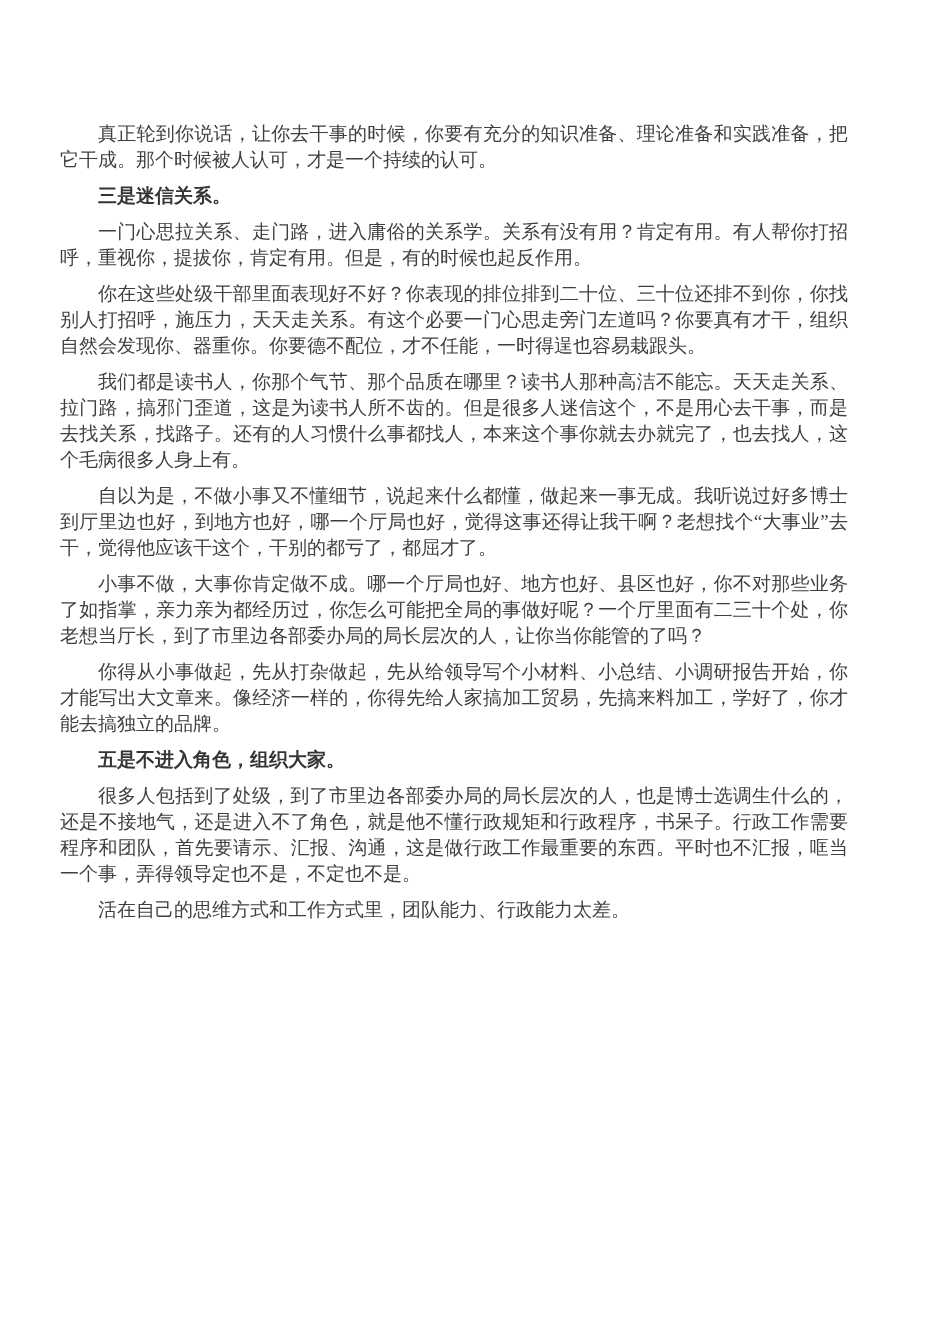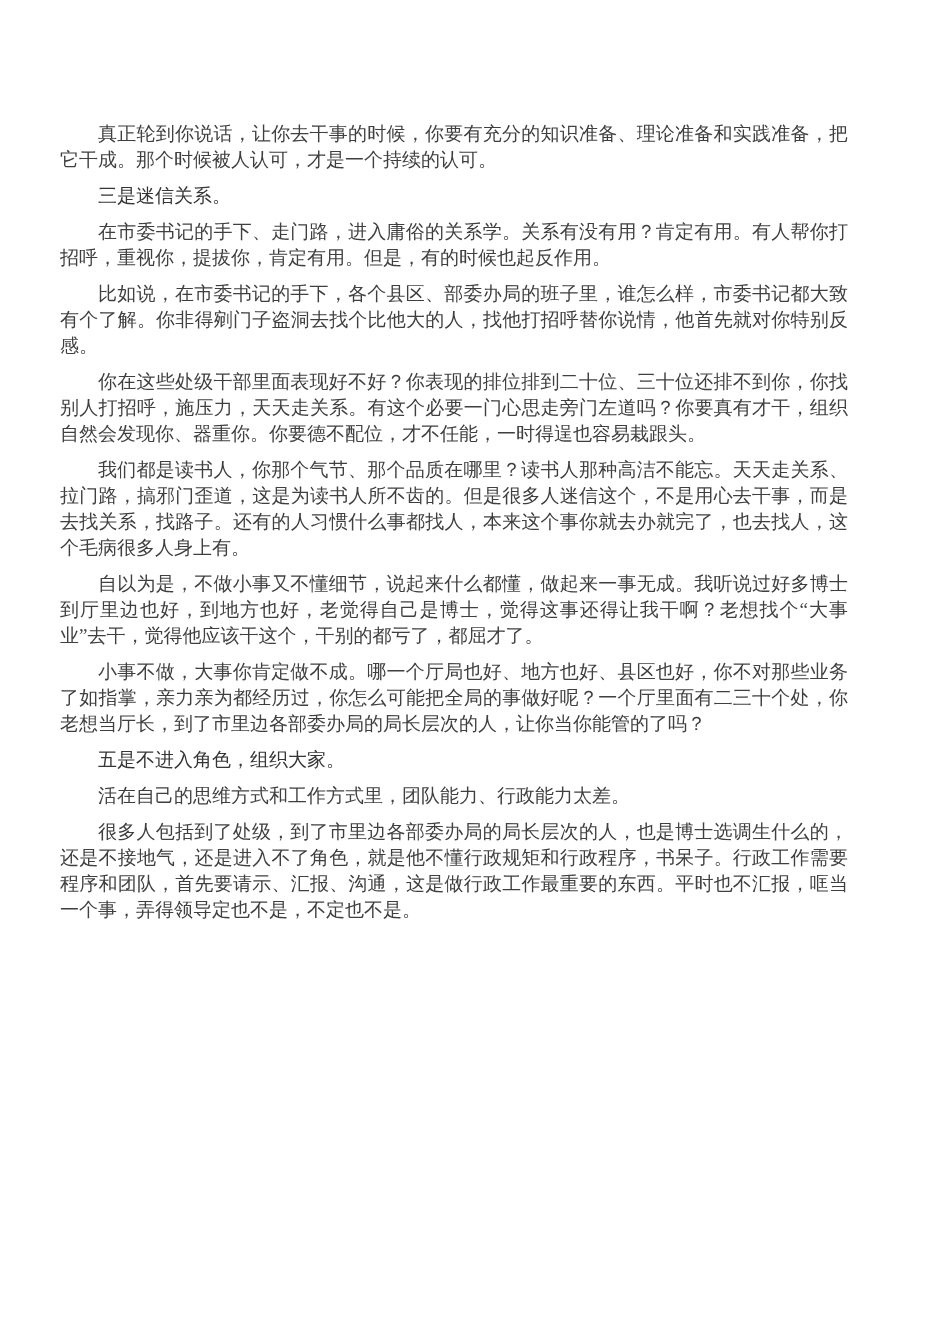--- a/index.html
+++ b/index.html
@@ -26,34 +26,34 @@
     line-height: 26px;
     text-indent: 2em;
     text-align: justify;
     color: #3f3f3f;
     word-break: break-all;
   }
   .para:first-child {
     margin-top: 0;
   }
   .heading {
-    font-weight: normal;
+    font-weight: bold;
     font-family: "Liberation Sans", sans-serif;
     color: #353535;
     text-align: left;
   }
 </style>
 </head>
 <body>
 
 <div class="page">
   <p class="para">真正轮到你说话，让你去干事的时候，你要有充分的知识准备、理论准备和实践准备，把它干成。那个时候被人认可，才是一个持续的认可。</p>
   <p class="para heading">三是迷信关系。</p>
-  <p class="para">在市委书记的手下、走门路，进入庸俗的关系学。关系有没有用？肯定有用。有人帮你打招呼，重视你，提拔你，肯定有用。但是，有的时候也起反作用。</p>
-  <p class="para">比如说，在市委书记的手下，各个县区、部委办局的班子里，谁怎么样，市委书记都大致有个了解。你非得剜门子盗洞去找个比他大的人，找他打招呼替你说情，他首先就对你特别反感。</p>
+  <p class="para">一门心思拉关系、走门路，进入庸俗的关系学。关系有没有用？肯定有用。有人帮你打招呼，重视你，提拔你，肯定有用。但是，有的时候也起反作用。</p>
   <p class="para">你在这些处级干部里面表现好不好？你表现的排位排到二十位、三十位还排不到你，你找别人打招呼，施压力，天天走关系。有这个必要一门心思走旁门左道吗？你要真有才干，组织自然会发现你、器重你。你要德不配位，才不任能，一时得逞也容易栽跟头。</p>
   <p class="para">我们都是读书人，你那个气节、那个品质在哪里？读书人那种高洁不能忘。天天走关系、拉门路，搞邪门歪道，这是为读书人所不齿的。但是很多人迷信这个，不是用心去干事，而是去找关系，找路子。还有的人习惯什么事都找人，本来这个事你就去办就完了，也去找人，这个毛病很多人身上有。</p>
-  <p class="para">自以为是，不做小事又不懂细节，说起来什么都懂，做起来一事无成。我听说过好多博士到厅里边也好，到地方也好，老觉得自己是博士，觉得这事还得让我干啊？老想找个“大事业”去干，觉得他应该干这个，干别的都亏了，都屈才了。</p>
+  <p class="para">自以为是，不做小事又不懂细节，说起来什么都懂，做起来一事无成。我听说过好多博士到厅里边也好，到地方也好，哪一个厅局也好，觉得这事还得让我干啊？老想找个“大事业”去干，觉得他应该干这个，干别的都亏了，都屈才了。</p>
   <p class="para">小事不做，大事你肯定做不成。哪一个厅局也好、地方也好、县区也好，你不对那些业务了如指掌，亲力亲为都经历过，你怎么可能把全局的事做好呢？一个厅里面有二三十个处，你老想当厅长，到了市里边各部委办局的局长层次的人，让你当你能管的了吗？</p>
+  <p class="para">你得从小事做起，先从打杂做起，先从给领导写个小材料、小总结、小调研报告开始，你才能写出大文章来。像经济一样的，你得先给人家搞加工贸易，先搞来料加工，学好了，你才能去搞独立的品牌。</p>
   <p class="para heading">五是不进入角色，组织大家。</p>
+  <p class="para">很多人包括到了处级，到了市里边各部委办局的局长层次的人，也是博士选调生什么的，还是不接地气，还是进入不了角色，就是他不懂行政规矩和行政程序，书呆子。行政工作需要程序和团队，首先要请示、汇报、沟通，这是做行政工作最重要的东西。平时也不汇报，哐当一个事，弄得领导定也不是，不定也不是。</p>
   <p class="para">活在自己的思维方式和工作方式里，团队能力、行政能力太差。</p>
-  <p class="para">很多人包括到了处级，到了市里边各部委办局的局长层次的人，也是博士选调生什么的，还是不接地气，还是进入不了角色，就是他不懂行政规矩和行政程序，书呆子。行政工作需要程序和团队，首先要请示、汇报、沟通，这是做行政工作最重要的东西。平时也不汇报，哐当一个事，弄得领导定也不是，不定也不是。</p>
 </div>
 
 </body></html>

